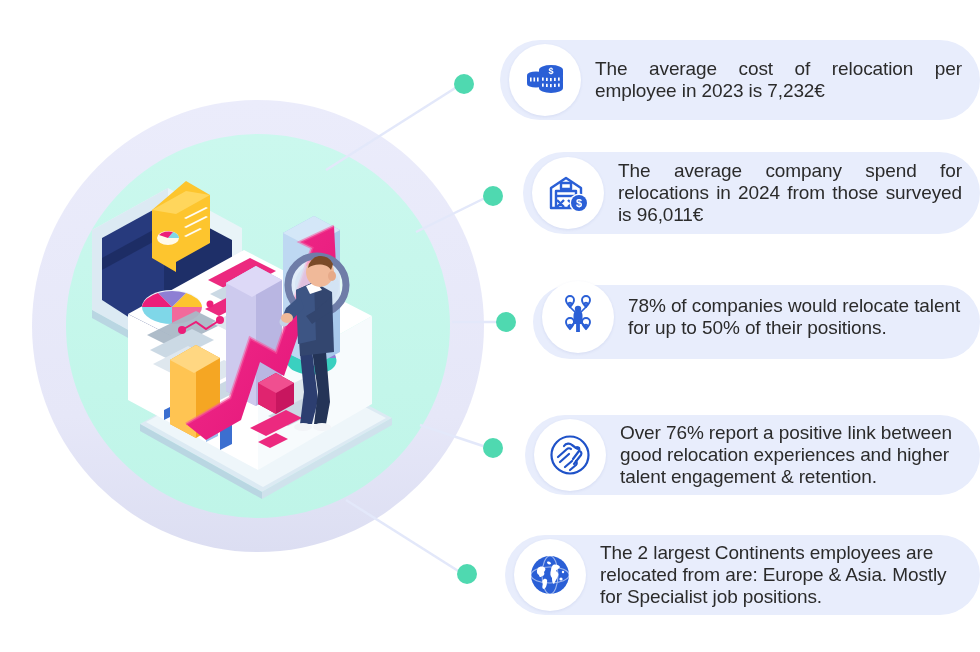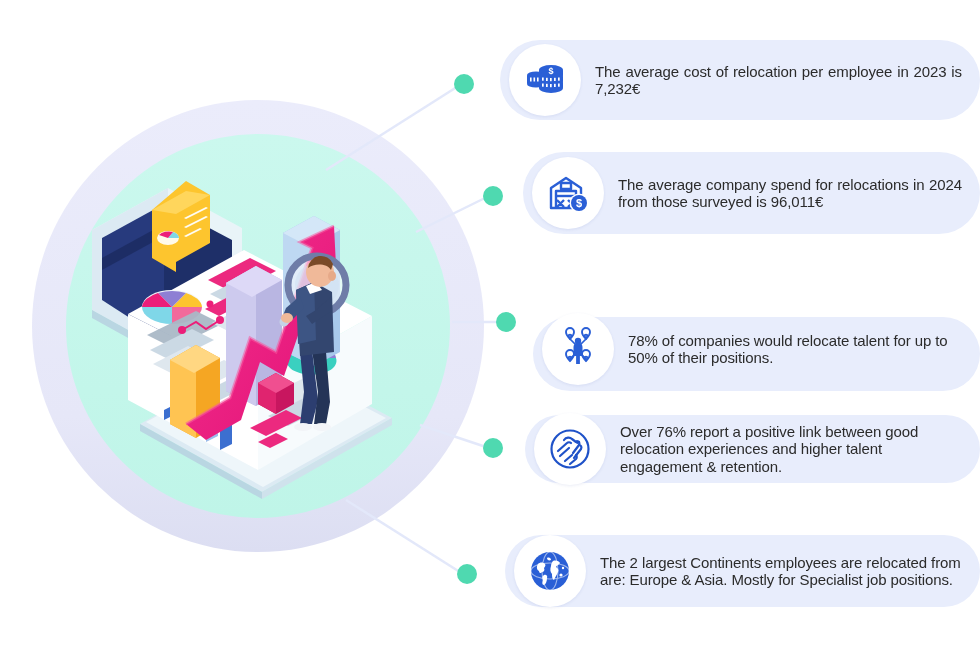--- a/index.html
+++ b/index.html
@@ -48,34 +48,34 @@
     background: #ffffff;
     display: flex;
     align-items: center;
     justify-content: center;
     box-shadow: 0 1px 3px rgba(60,80,170,0.10);
   }
   .stat-icon-badge svg { display: block; }
   .stat-text {
     flex: 1 1 auto;
     color: #2b2b2b;
-    font-size: 15px;
+    font-size: 19px;
     line-height: 1.16;
     letter-spacing: -0.1px;
     padding-left: 14px;
     padding-right: 10px;
   }
   .stat-text.justified { text-align: justify; text-align-last: left; }
 
   
   #card-1 { left: 500px; top: 40px;  width: 480px; height: 80px; padding: 0 8px 0 9px; }
   #card-2 { left: 523px; top: 152px; width: 457px; height: 82px; padding: 0 8px 0 9px; }
-  #card-3 { left: 533px; top: 285px; width: 447px; height: 74px; padding: 0 8px 10px 9px; margin-top: 32px; }
-  #card-4 { left: 525px; top: 415px; width: 455px; height: 68px; padding: 0 8px 0 9px; }
-  #card-5 { left: 505px; top: 535px; width: 475px; height: 72px; padding: 0 8px 0 9px; }
+  #card-3 { left: 533px; top: 285px; width: 447px; height: 74px; padding: 0 8px 10px 9px; }
+  #card-4 { left: 525px; top: 415px; width: 455px; height: 80px; padding: 0 8px 0 9px; }
+  #card-5 { left: 505px; top: 535px; width: 475px; height: 80px; padding: 0 8px 0 9px; }
 
   #card-1 .stat-text,
   #card-2 .stat-text { text-align: justify; text-align-last: left; }
 </style>
 </head>
 <body>
 
 <div id="illustration-panel">
   <svg id="illustration-svg" width="500" height="652" viewBox="0 0 500 652">
     <defs>

